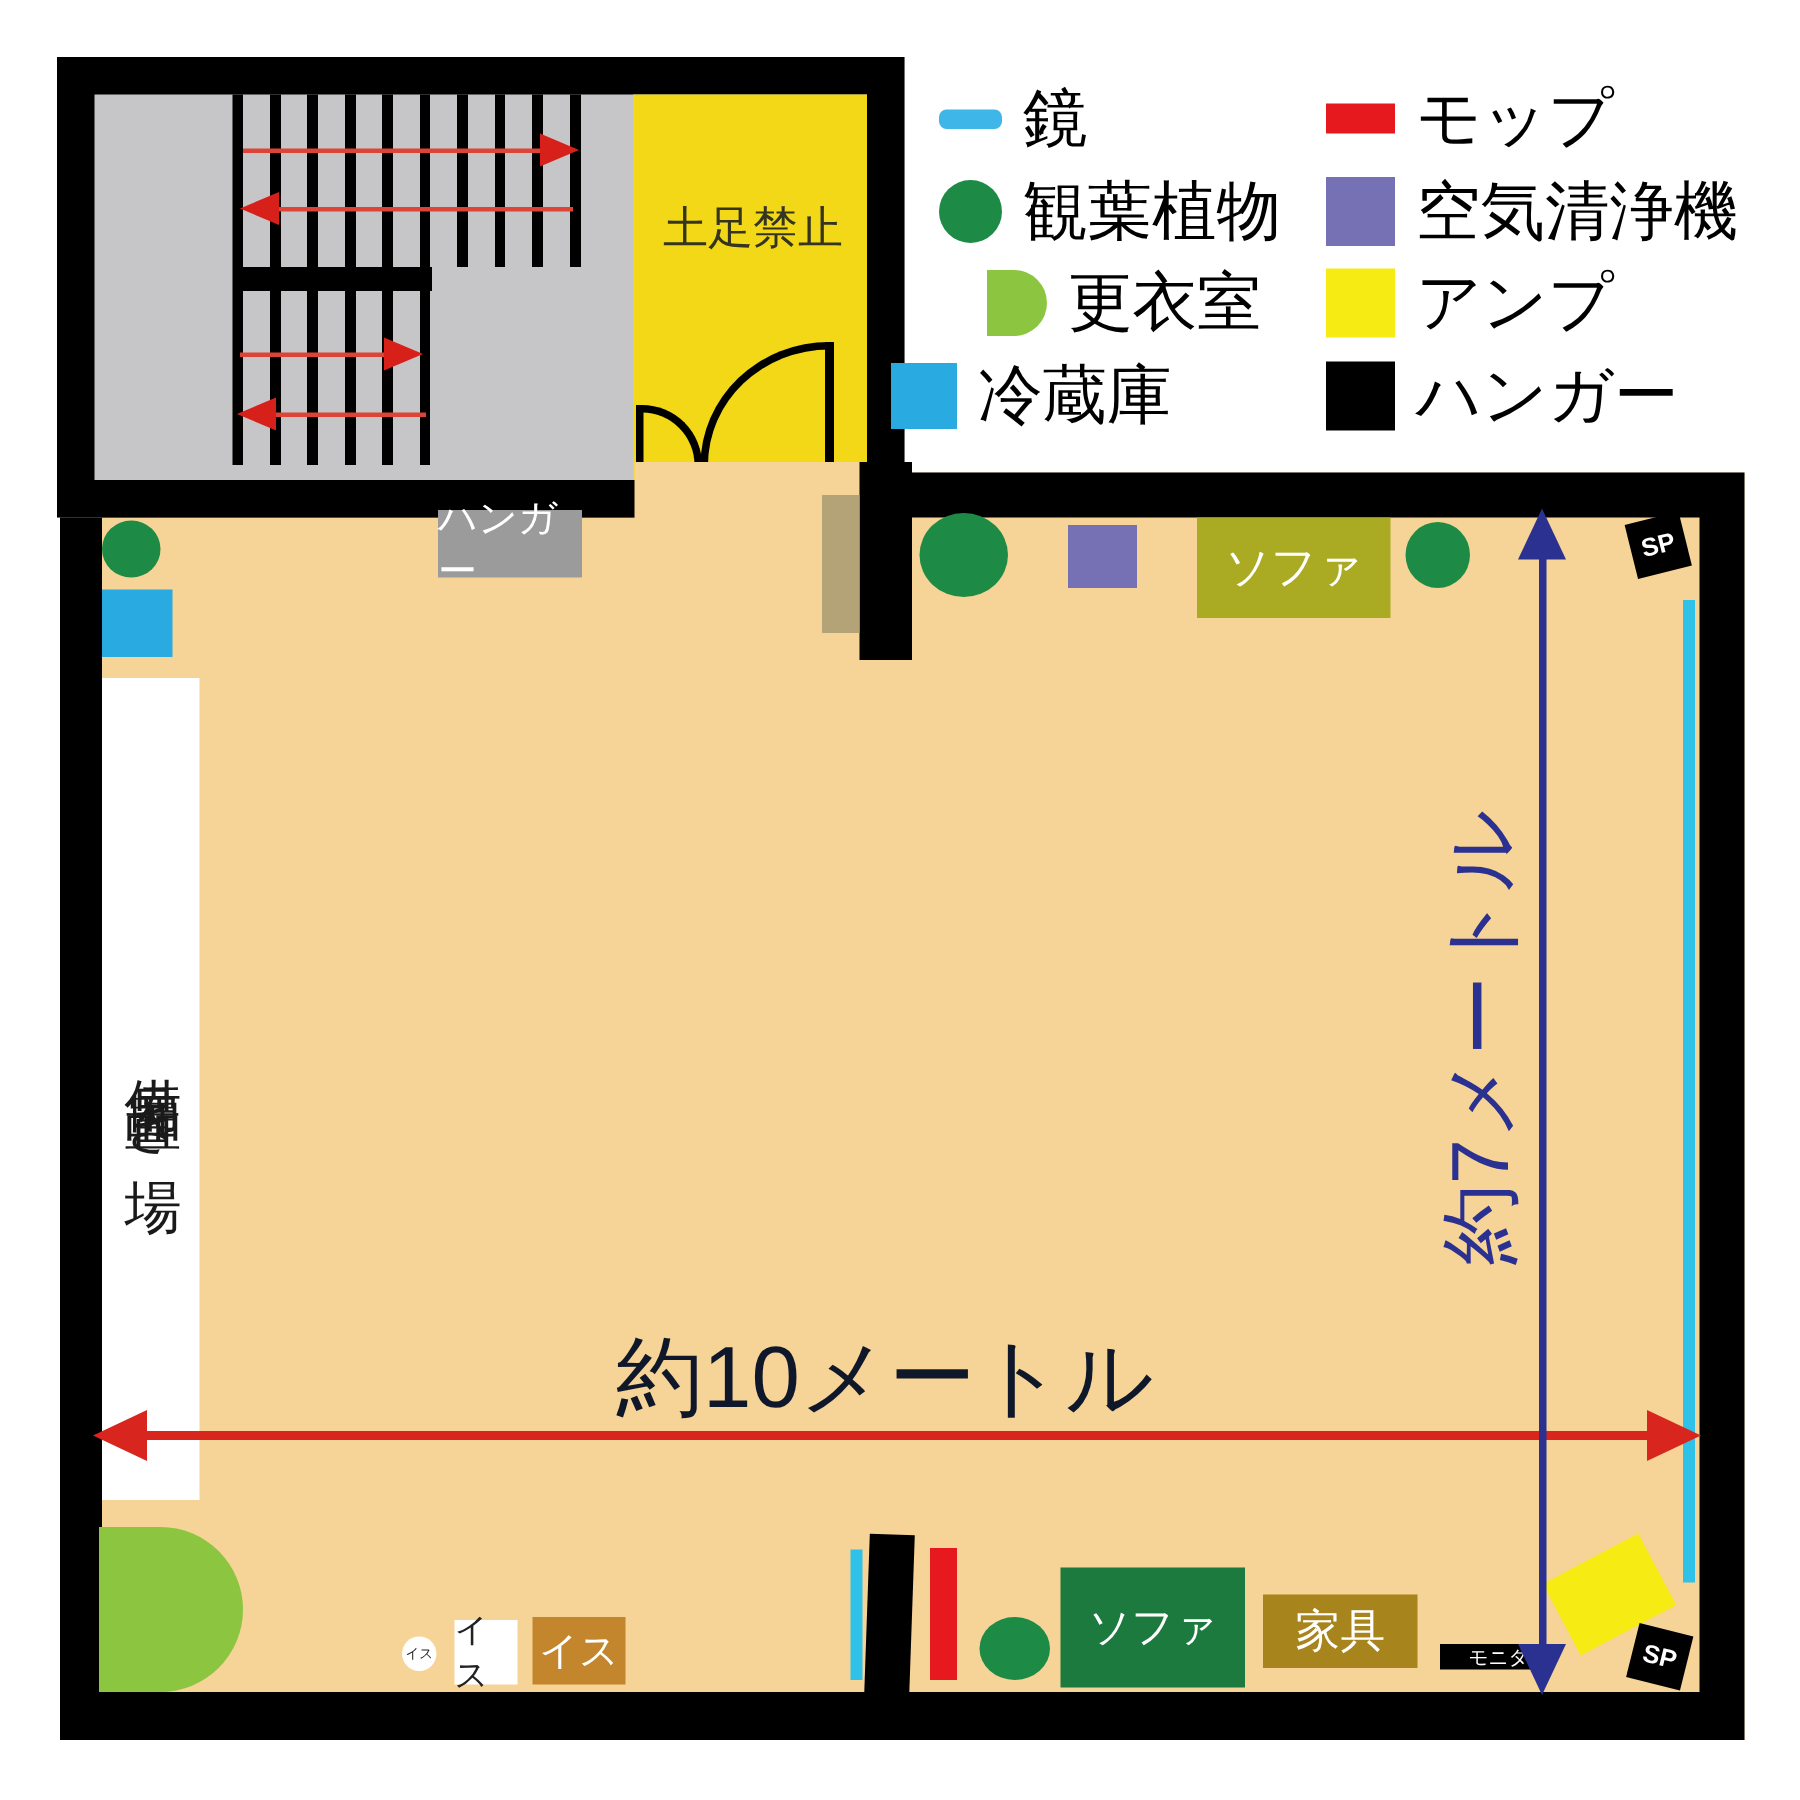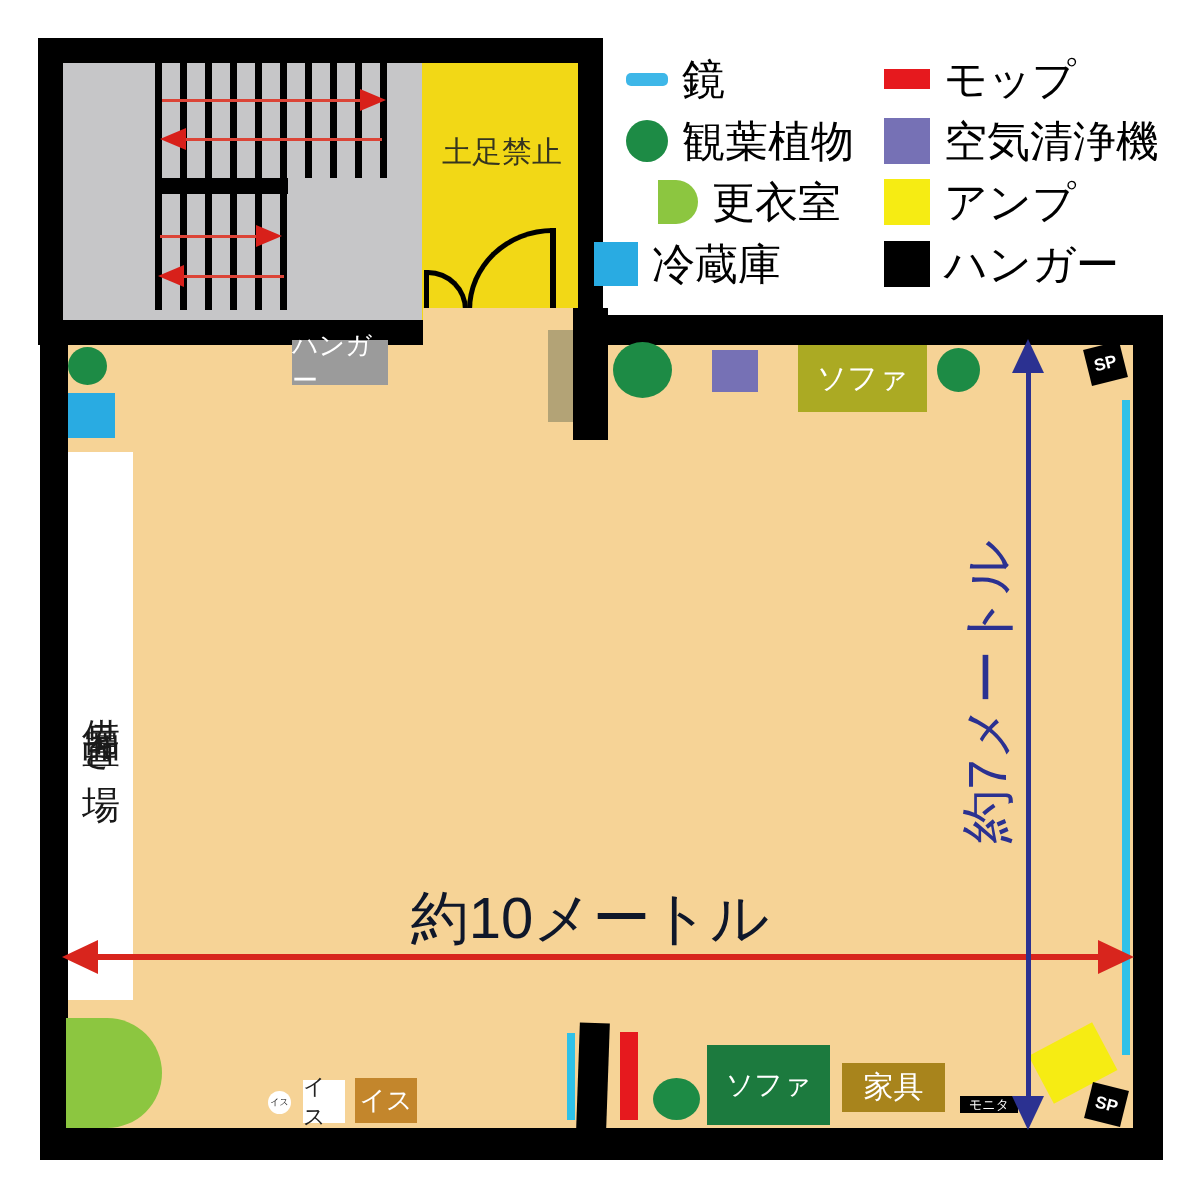--- a/index.html
+++ b/index.html
@@ -69,21 +69,21 @@
   #sp-bottom{left:1088px;top:1086px;transform:rotate(14deg);}
   #mirror-right{left:1122px;top:400px;width:8px;height:655px;background:#2fc1e8;}
   #mirror-bottom{left:567px;top:1033px;width:8px;height:87px;background:#2fc1e8;}
   #speaker-box-bottom{left:578px;top:1023px;width:30px;height:107px;background:#000;transform:rotate(2deg);}
   #mop-bottom{left:620px;top:1032px;width:18px;height:88px;background:#e6191e;}
   #sofa-bottom{left:707px;top:1045px;width:123px;height:80px;background:#1c7a3e;display:flex;
                align-items:center;justify-content:center;font-size:28px;color:#fff;}
   #furniture{left:842px;top:1063px;width:103px;height:49px;background:#a8841c;display:flex;
              align-items:center;justify-content:center;font-size:30px;color:#fff;}
   #monitor{left:960px;top:1096px;width:58px;height:17px;background:#000;color:#fff;font-size:13px;
-           display:flex;align-items:center;justify-content:center;}
+           display:flex;align-items:center;justify-content:center;padding-left:10px;}
   #amp-bottom{left:1037px;top:1036px;width:72px;height:54px;background:#f6ec13;transform:rotate(-28deg);}
   #changing-room{left:66px;top:1018px;width:96px;height:110px;background:#8cc640;
                  border-radius:0 55px 55px 0;}
   #chair-round{left:268px;top:1091px;width:23px;height:23px;border-radius:50%;background:#fff;
                display:flex;align-items:center;justify-content:center;font-size:9px;color:#222;}
   #chair-white{left:303px;top:1080px;width:42px;height:43px;background:#fff;display:flex;
                align-items:center;justify-content:center;font-size:22px;color:#222;}
   #chair-brown{left:355px;top:1078px;width:62px;height:45px;background:#c3862c;display:flex;
                align-items:center;justify-content:center;font-size:26px;color:#fff;}
 

